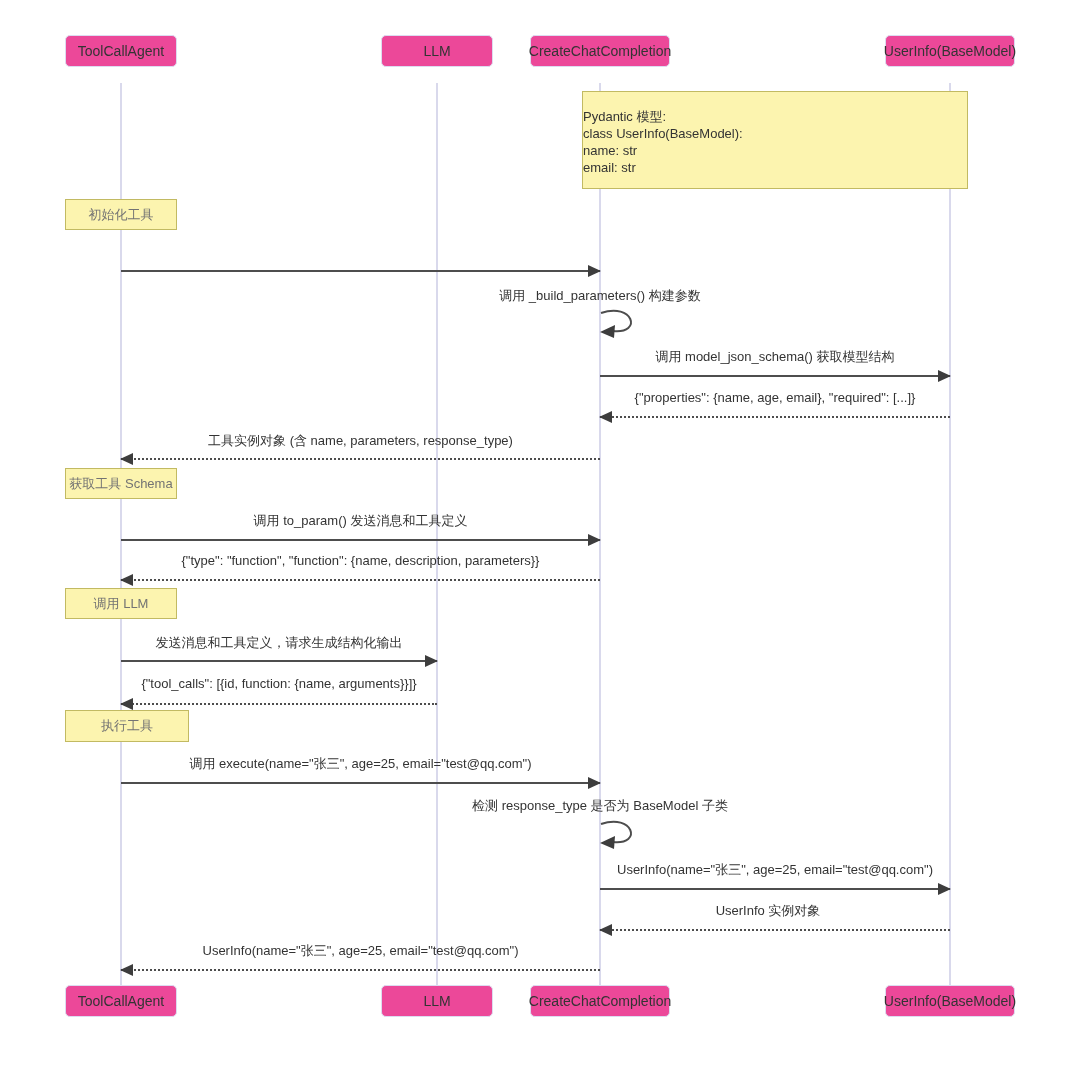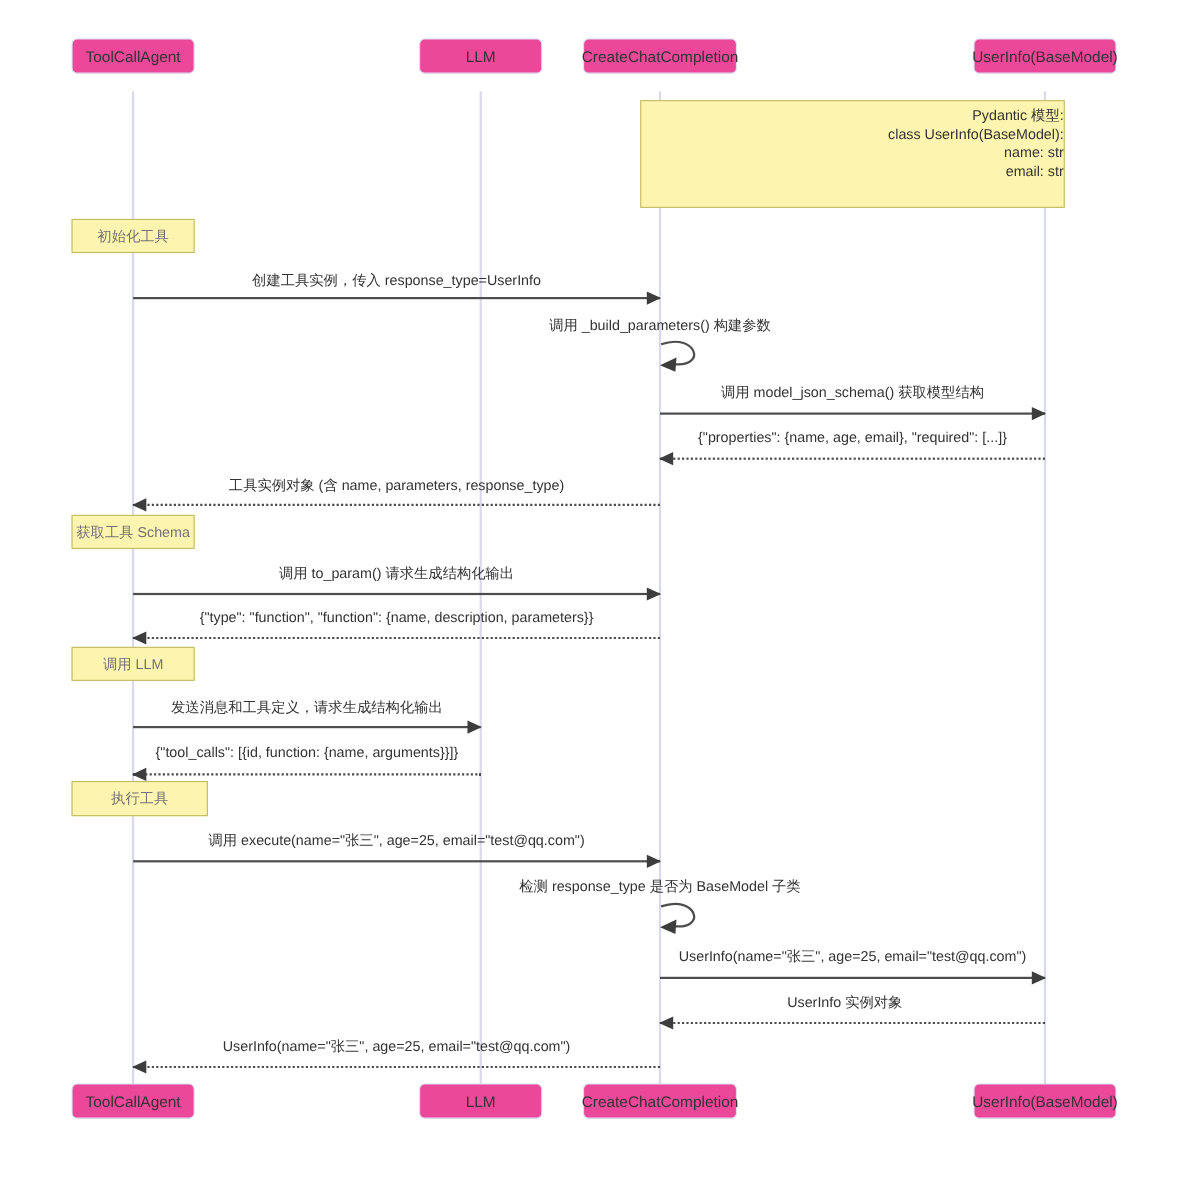--- a/index.html
+++ b/index.html
@@ -8,21 +8,21 @@
     font-family:"Liberation Sans", sans-serif;color:#333333;
   }
   .actor{
     position:absolute;height:32px;background:#ec4899;border:1px solid #DCDCF0;
     border-radius:5px;display:flex;align-items:center;justify-content:center;
     font-size:14px;color:#343434;box-sizing:border-box;
   }
   .lifeline{position:absolute;width:2px;background:#D9D9EC;}
   .note{
     position:absolute;background:#FCF4AF;border:1px solid #C2BA62;box-sizing:border-box;
-    font-size:13px;line-height:17px;text-align:right;padding-top:4px;color:#333;
+    font-size:13px;line-height:17px;text-align:left;padding-top:16px;color:#333;
   }
   .section{
     position:absolute;background:#FCF4AF;border:1px solid #C2BA62;box-sizing:border-box;
     display:flex;align-items:center;justify-content:center;font-size:13px;color:#737373;
   }
   .mlabel{
     position:absolute;font-size:13px;text-align:center;color:#333;white-space:nowrap;
   }
   .mline{position:absolute;height:0;border-top:2px solid #4D4D4D;}
   .mline.dotted{border-top-style:dotted;}
@@ -48,21 +48,20 @@
 
   <div class="note" style="left:582px;top:91px;width:386px;height:98px">
     <div>Pydantic 模型:</div>
     <div>class UserInfo(BaseModel):</div>
     <div>name: str</div>
     <div>email: str</div>
   </div>
 
   <div class="section" style="left:65px;top:199px;width:112px;height:31px">初始化工具</div>
 
-  <div class="mlabel" style="left:121px;top:246px;width:479px">创建工具实例，传入 response_type=UserInfo</div>
   <div class="mline" style="left:121px;top:270px;width:479px">
       <i class="ah right"></i>
     </div>
 
   <div class="mlabel" style="left:400px;top:287px;width:400px">调用 _build_parameters() 构建参数</div>
   <svg class="selfloop" style="left:599px;top:308px" width="44" height="30" viewBox="0 0 44 30">
     <path d="M 2 5 C 34 -6, 44 26, 14 23" fill="none" stroke="#4D4D4D" stroke-width="2"></path>
     <polygon points="1,24 16,17 15,30" fill="#3D3D3D"></polygon>
   </svg>
 
@@ -76,21 +75,21 @@
       <i class="ah left"></i>
     </div>
 
   <div class="mlabel" style="left:121px;top:432px;width:479px">工具实例对象 (含 name, parameters, response_type)</div>
   <div class="mline dotted" style="left:121px;top:458px;width:479px">
       <i class="ah left"></i>
     </div>
 
   <div class="section" style="left:65px;top:468px;width:112px;height:31px">获取工具 Schema</div>
 
-  <div class="mlabel" style="left:121px;top:512px;width:479px">调用 to_param() 请求生成结构化输出</div>
+  <div class="mlabel" style="left:121px;top:512px;width:479px">调用 to_param() 发送消息和工具定义</div>
   <div class="mline" style="left:121px;top:539px;width:479px">
       <i class="ah right"></i>
     </div>
 
   <div class="mlabel" style="left:121px;top:553px;width:479px">{"type": "function", "function": {name, description, parameters}}</div>
   <div class="mline dotted" style="left:121px;top:579px;width:479px">
       <i class="ah left"></i>
     </div>
 
   <div class="section" style="left:65px;top:588px;width:112px;height:31px">调用 LLM</div>

